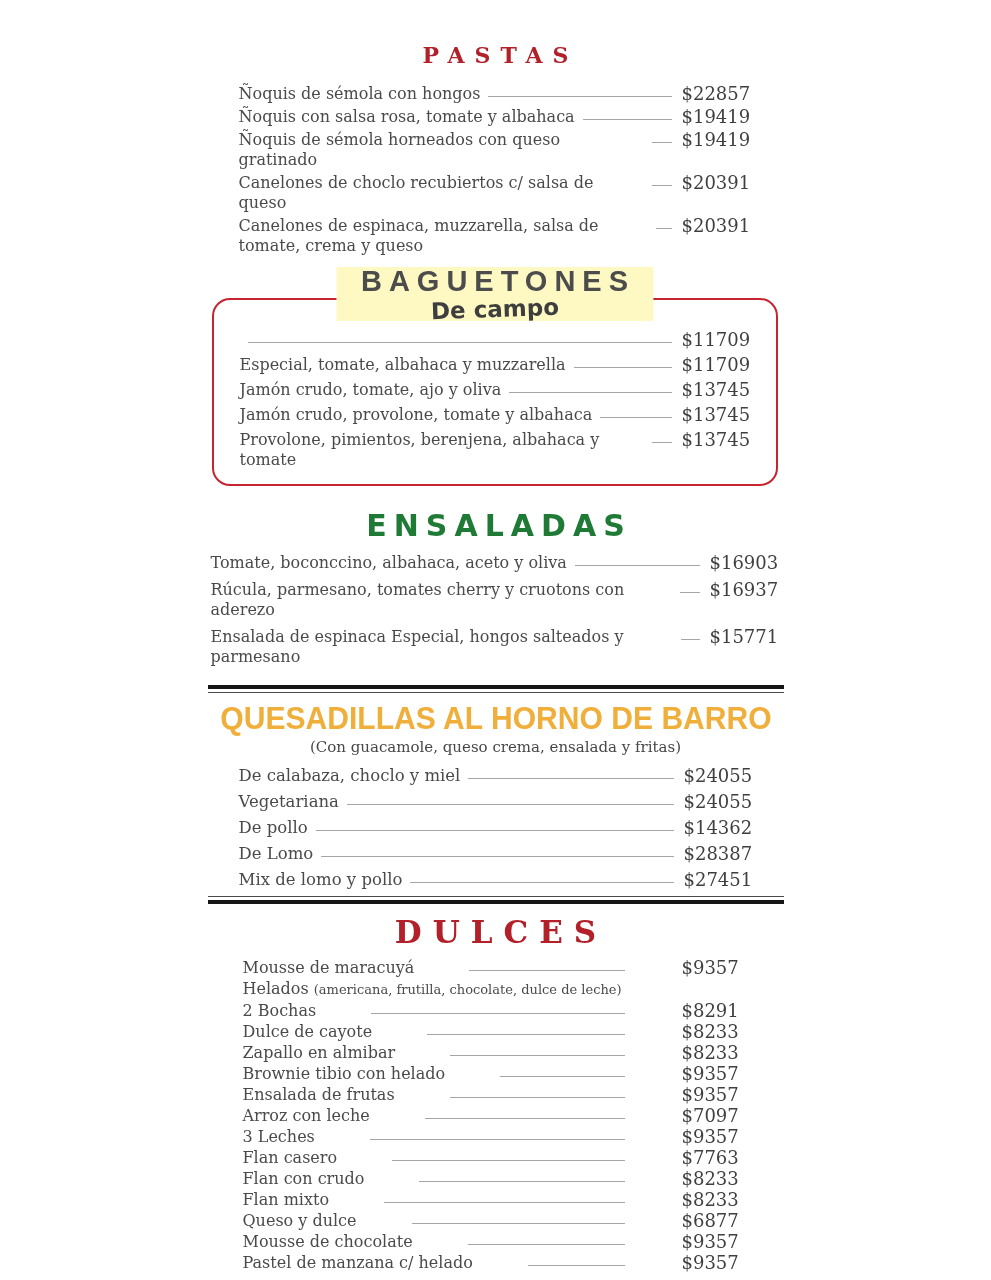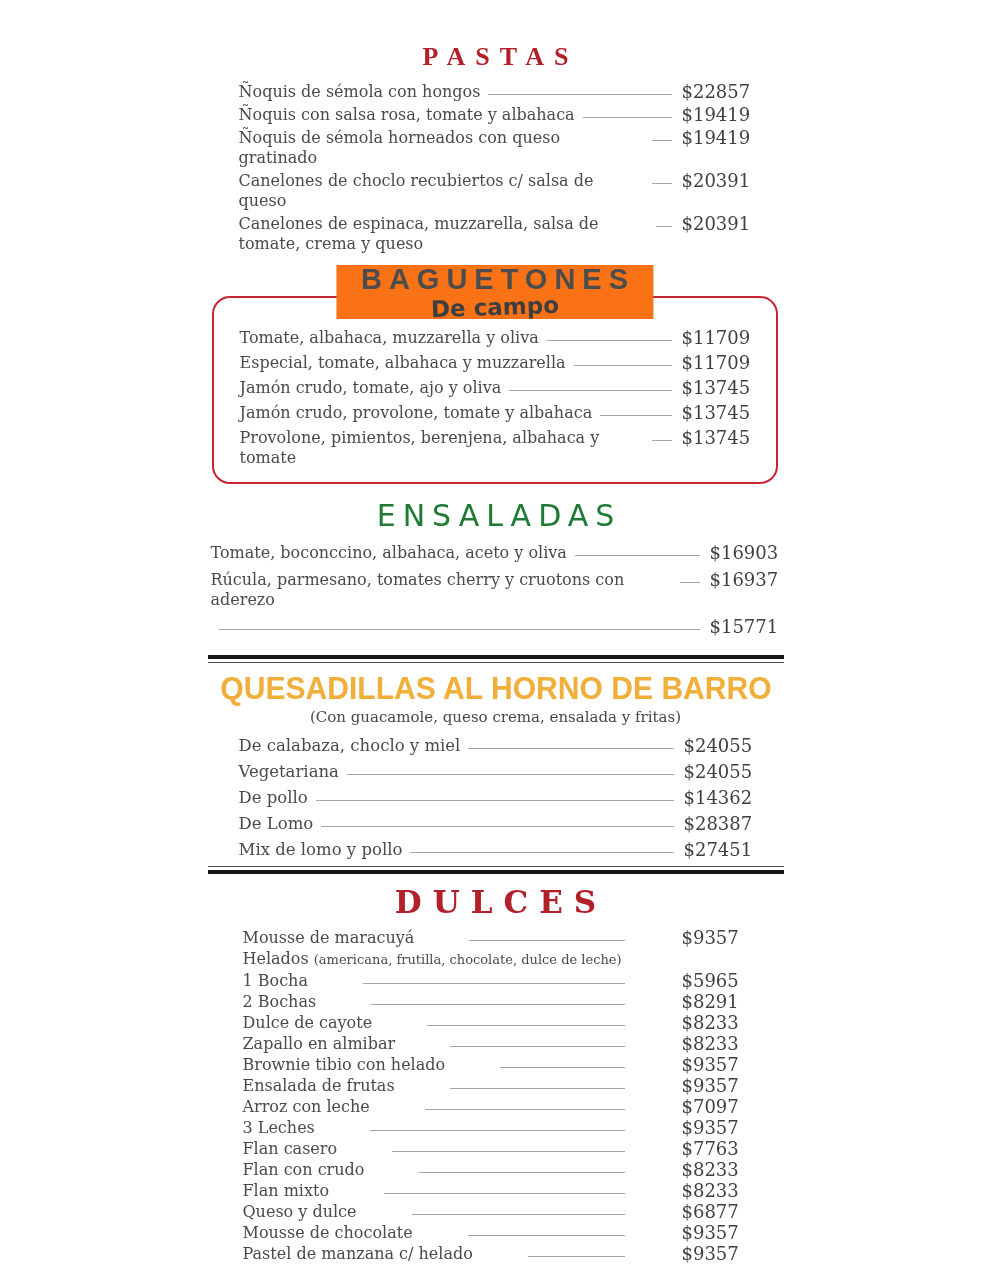--- a/index.html
+++ b/index.html
@@ -27,30 +27,30 @@
   .rows-bag .row { margin-bottom: 5px; }
   .rows-ens { padding: 0 14px 0 15px; }
   .rows-ens .row { margin-bottom: 7px; }
   .rows-ques { padding: 0 40px 0 43px; }
   .rows-ques .row { margin-bottom: 6px; font-size: 16.5px; }
   .rows-dulces { padding: 0 42px 0 47px; }
   .rows-dulces .row { margin-bottom: 1px; gap: 47px; }
 
   
   .h-serif { margin: 0; text-align: center; font-family: "DejaVu Serif", serif; font-weight: bold; color: var(--heading-red); }
-  .h-pastas { font-size: 26px; letter-spacing: 10px; text-indent: 10px; margin-bottom: 10px; font-family: Liberation Serif, serif; }
+  .h-pastas { font-size: 22px; letter-spacing: 10px; text-indent: 10px; margin-bottom: 16px; }
   .h-dulces { font-size: 31px; letter-spacing: 11px; text-indent: 11px; margin: 10px 0 8px; }
 
   
   .bag-box { position: relative; margin: 42px 18px 0 16px; border: 2.5px solid var(--box-border-red); border-radius: 18px; padding: 30px 22px 9px 26px; }
-  .bag-head { position: absolute; top: -33px; left: 50%; transform: translateX(-50%); background: #f97316; padding: 0 18px; text-align: center; width: max-content; line-height: 1.0; }
+  .bag-head { position: absolute; top: -33px; left: 50%; transform: translateX(-50%); background: #fef9c3; padding: 0 18px; text-align: center; width: max-content; line-height: 1.0; }
   .bag-title { font-family: "Liberation Sans", sans-serif; font-weight: bold; font-size: 29px; letter-spacing: 7px; text-indent: 7px; color: #4c4c4c; }
   .bag-sub { font-family: "DejaVu Sans", sans-serif; font-weight: bold; font-size: 23px; color: #3e3e3e; transform: rotate(-2deg); margin-top: 2px; }
 
-  .h-ens { margin: 14px 0 10px; text-align: center; font-family: "DejaVu Sans", sans-serif; font-weight: normal; font-size: 30px; letter-spacing: 7px; text-indent: 7px; color: var(--green); }
+  .h-ens { margin: 22px 0 10px; text-align: center; font-family: "DejaVu Sans", sans-serif; font-weight: bold; font-size: 30px; letter-spacing: 7px; text-indent: 7px; color: var(--green); }
 
   
   .rule { height: 3px; margin: 0 12px; }
   .rule-top { margin-top: 18px; border-top: 4px solid var(--rule-dark); border-bottom: 1.8px solid var(--rule-mid); }
   .rule-bottom { margin-top: 4px; border-top: 1.8px solid var(--rule-mid); border-bottom: 4px solid var(--rule-dark); }
   .h-ques { margin: 8px 0 1px; text-align: center; font-family: "Liberation Sans", sans-serif; font-weight: bold; font-size: 31px; color: var(--yellow); transform: scaleX(0.97); }
   .q-sub { text-align: center; font-size: 15px; color: #474747; margin-bottom: 10px; }
 </style>
 </head>
 <body style="--heading-red: #b2202a; --box-border-red: #c62430; --green: #1e7a34; --yellow: #f0ae3b; --text: #4a4a4a; --price: #3f3f3f; --leader: #a6a6a6; --rule-dark: #161616; --rule-mid: #4a4a4a; --footer-text: #4e4e4e; --footer-red: #c3131f;">
@@ -89,21 +89,20 @@
   </section>
 
   <section>
     <div class="bag-box">
       <div class="bag-head">
         <div class="bag-title">BAGUETONES</div>
         <div class="bag-sub">De campo</div>
       </div>
       <div class="rows rows-bag">
           <div class="row">
-            <span class="label"><span>Tomate, albahaca, muzzarella y oliva</span></span>
             <span class="leader"></span>
             <span class="price">$11709</span>
           </div>
           <div class="row">
             <span class="label"><span>Especial, tomate, albahaca y muzzarella</span></span>
             <span class="leader"></span>
             <span class="price">$11709</span>
           </div>
           <div class="row">
             <span class="label"><span>Jamón crudo, tomate, ajo y oliva</span></span>
@@ -131,20 +130,21 @@
           <span class="label"><span>Tomate, boconccino, albahaca, aceto y oliva</span></span>
           <span class="leader"></span>
           <span class="price">$16903</span>
         </div>
         <div class="row">
           <span class="label"><span>Rúcula, parmesano, tomates cherry y cruotons con aderezo</span></span>
           <span class="leader"></span>
           <span class="price">$16937</span>
         </div>
         <div class="row">
+          <span class="label"><span>Ensalada de espinaca Especial, hongos salteados y parmesano</span></span>
           <span class="leader"></span>
           <span class="price">$15771</span>
         </div>
       </div>
   </section>
 
   <section>
     <div class="rule rule-top"></div>
     <h1 class="h-ques">QUESADILLAS AL HORNO DE BARRO</h1>
     <div class="q-sub">(Con guacamole, queso crema, ensalada y fritas)</div>
@@ -183,25 +183,20 @@
     <div class="rows rows-dulces">
         <div class="row">
           <span class="label"><span>Mousse de maracuyá</span></span>
           <span class="leader"></span>
           <span class="price">$9357</span>
         </div>
         <div class="row">
           <span class="label"><span>Helados</span> <span class="note">(americana, frutilla, chocolate, dulce de leche)</span></span>
         </div>
         <div class="row">
-          <span class="label"><span>1 Bocha</span></span>
-          <span class="leader"></span>
-          <span class="price">$5965</span>
-        </div>
-        <div class="row">
           <span class="label"><span>2 Bochas</span></span>
           <span class="leader"></span>
           <span class="price">$8291</span>
         </div>
         <div class="row">
           <span class="label"><span>Dulce de cayote</span></span>
           <span class="leader"></span>
           <span class="price">$8233</span>
         </div>
         <div class="row">

